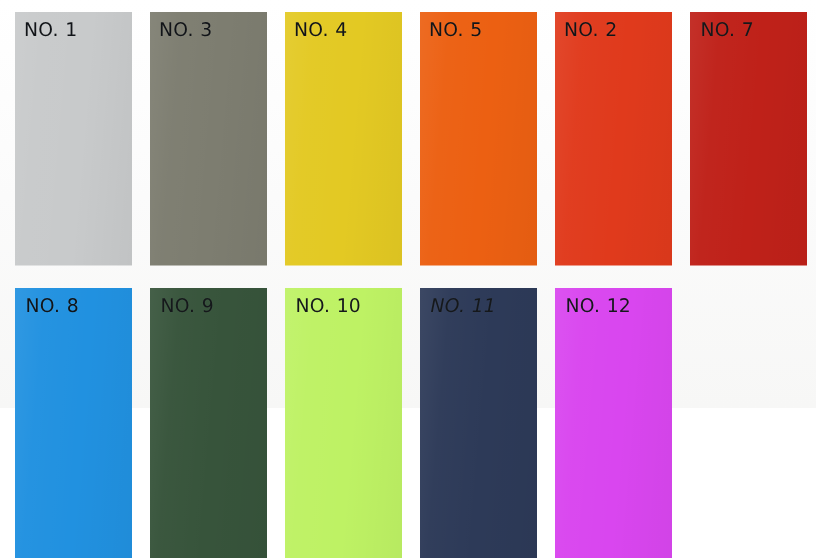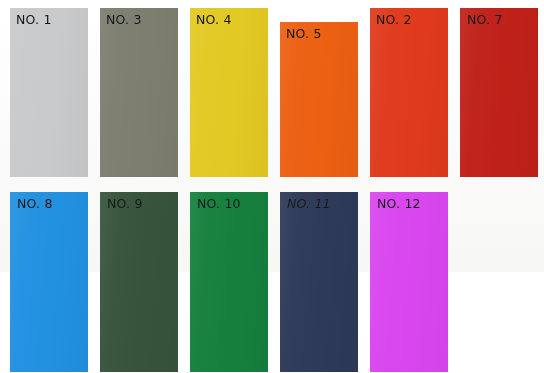--- a/index.html
+++ b/index.html
@@ -98,37 +98,37 @@
 
     <div class="swatch row-1" style="background-color: rgb(200, 202, 203);">
       <span class="swatch-label">NO. 1</span>
     </div>
     <div class="swatch row-1" style="background-color: rgb(125, 125, 112);">
       <span class="swatch-label">NO. 3</span>
     </div>
     <div class="swatch row-1" style="background-color: rgb(227, 201, 35); text-align: center;">
       <span class="swatch-label">NO. 4</span>
     </div>
-    <div class="swatch row-1" style="background-color: rgb(236, 96, 18); margin-top: 14px;">
+    <div class="swatch row-1" style="background-color: rgb(236, 96, 18);">
       <span class="swatch-label">NO. 5</span>
     </div>
     <div class="swatch row-1" style="background-color: rgb(224, 58, 28);">
       <span class="swatch-label">NO. 2</span>
     </div>
 
     <div class="swatch row-2 dark" style="background-color: rgb(191, 33, 25);">
       <span class="swatch-label">NO. 7</span>
     </div>
     <div class="swatch row-2" style="background-color: rgb(33, 145, 224);">
       <span class="swatch-label">NO. 8</span>
     </div>
     <div class="swatch row-2 dark" style="background-color: rgb(55, 84, 59);">
       <span class="swatch-label">NO. 9</span>
     </div>
-    <div class="swatch row-2 dark" style="background-color: #15803d;">
+    <div class="swatch row-2 dark" style="background-color: #bef264;">
       <span class="swatch-label">NO. 10</span>
     </div>
     <div class="swatch row-2 dark" style="background-color: rgb(45, 58, 88); font-style: italic;">
       <span class="swatch-label">NO. 11</span>
     </div>
     <div class="swatch row-2 dark" style="background-color: #d946ef;">
       <span class="swatch-label">NO. 12</span>
     </div>
 
   </div>

